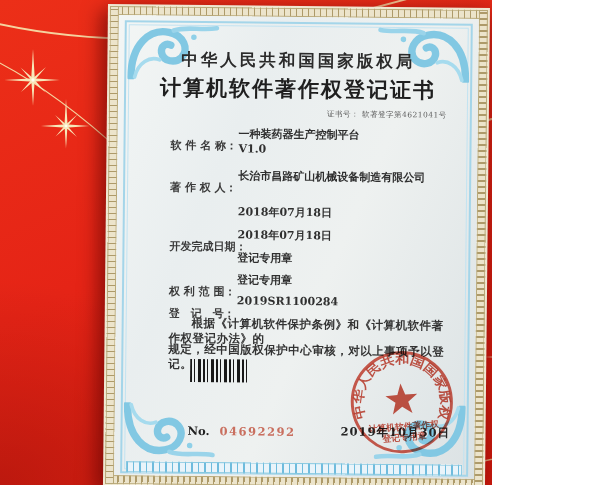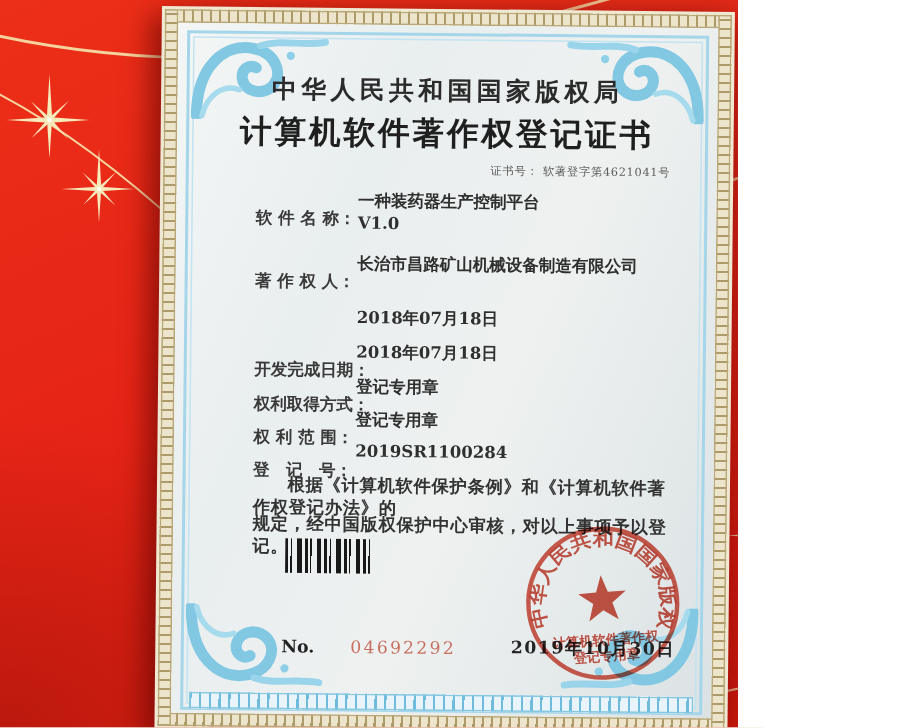--- a/index.html
+++ b/index.html
@@ -42,21 +42,21 @@
   .row .lab{position:absolute;left:0;top:12px;white-space:pre;color:#3a3a3a;}
   .row .val{position:absolute;left:68px;top:0;white-space:pre;color:#2f2f2f;}
   .ver{position:absolute;left:132px;top:137px;font-size:11px;font-weight:600;color:#2f2f2f;}
   .statement{position:absolute;left:64px;right:34px;font-size:11.5px;font-weight:600;
     color:#333;letter-spacing:.5px;line-height:15px;}
   .st1{top:311px;text-indent:2em;} .st2{top:337px;}
   .barcode{position:absolute;left:86px;top:354px;width:58px;height:23px;background:
     repeating-linear-gradient(90deg,#181818 0 2px,transparent 2px 3.5px,#181818 3.5px 4.5px,
     transparent 4.5px 8px,#181818 8px 11px,transparent 11px 13px);}
   .serial{position:absolute;left:84px;top:419px;font-size:11.5px;color:#222;font-weight:700;}
-  .serial .num{color:#c96f5f;font-weight:400;letter-spacing:1.5px;margin-left:24px;}
+  .serial .num{color:#c96f5f;font-weight:700;letter-spacing:1.5px;margin-left:10px;}
   .issue-date{position:absolute;left:237px;top:418px;font-size:11.5px;font-weight:700;
     color:#252525;letter-spacing:1px;z-index:1;}
   .seal{position:absolute;left:244px;top:341px;width:108px;height:108px;z-index:2;
     transform:rotate(-5deg);opacity:.92;mix-blend-mode:multiply;}
 </style>
 </head>
 <body>
 
 <div class="stage">
 
@@ -210,21 +210,20 @@
         <span class="val">长治市昌路矿山机械设备制造有限公司</span>
       </div>
       <div class="row" style="top:199px">
         <span class="val">2018年07月18日</span>
       </div>
       <div class="row" style="top:222px">
         <span class="lab">开发完成日期：</span>
         <span class="val">2018年07月18日</span>
       </div>
       <div class="row" style="top:245px">
-        <span class="lab">权利取得方式：</span>
         <span class="val">登记专用章</span>
       </div>
       <div class="row" style="top:267px">
         <span class="lab">权 利 范 围：</span>
         <span class="val">登记专用章</span>
       </div>
       <div class="row" style="top:289px">
         <span class="lab">登　记　号：</span>
         <span class="val">2019SR1100284</span>
       </div>

